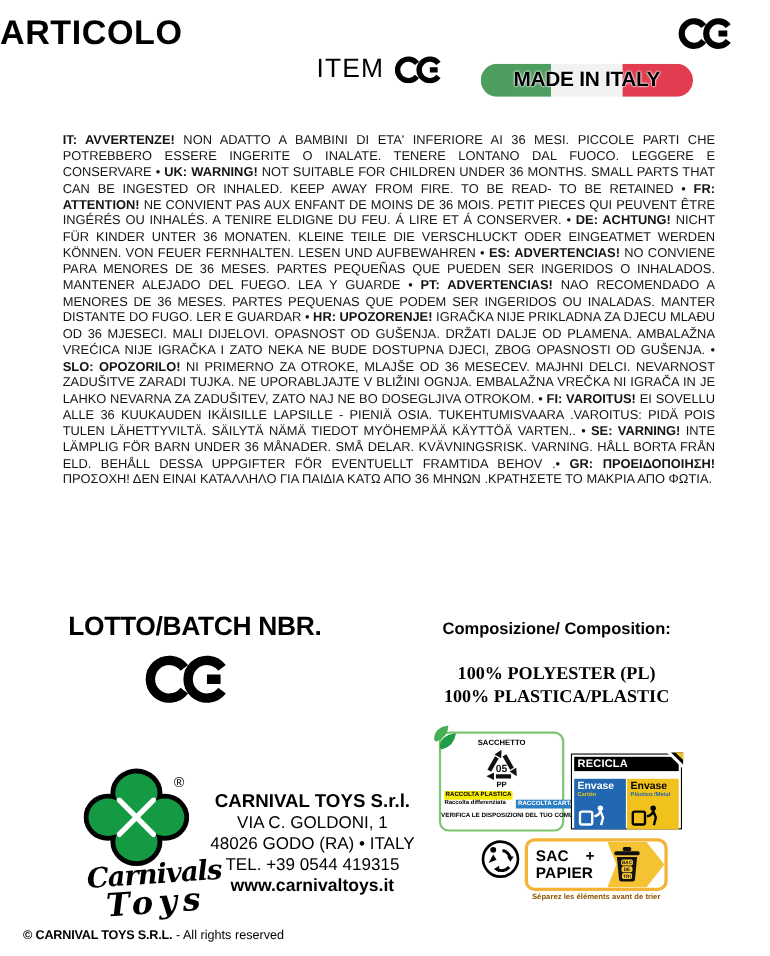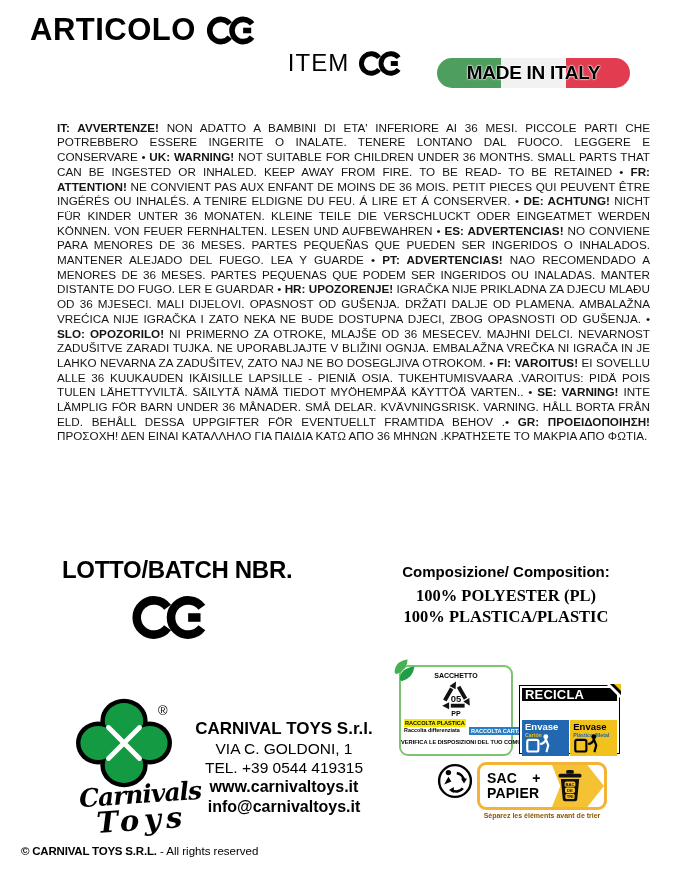--- a/index.html
+++ b/index.html
@@ -1,21 +1,21 @@
 <!DOCTYPE html>
 <html><head>
 <meta charset="utf-8">
 <style>
   html,body { margin:0; padding:0; background:#fff; }
   .page { position:relative; width:700px; height:869px; background:#fff; overflow:hidden;
           font-family:"Liberation Sans",sans-serif; color:#000; }
 
   
   .title-row { position:absolute; top:12px; left:0; width:668px;
-               display:flex; justify-content:flex-start; align-items:center; gap:10px;padding-left:30px; }
+               display:flex; justify-content:space-between; align-items:center; gap:10px; }
   .title { font-size:31px; font-weight:800; letter-spacing:.5px; }
   .subtitle-row { position:absolute; top:49px; left:0; width:700px;
                   display:flex; justify-content:center; align-items:center; gap:9px;
                   transform:translateX(-4px); }
   .subtitle { font-size:24px; font-weight:400; letter-spacing:1px; }
 
   .made-pill { position:absolute; left:437px; top:58px; width:193px; height:30px;
                border-radius:15px; overflow:hidden; display:flex; }
   .made-pill .stripe { flex:1; }
   .st-green { background:#4e9e5f; } .st-white { background:#f2f2f2; } .st-red { background:#e23c50; }
@@ -25,21 +25,21 @@
 
   
   .warnings { position:absolute; left:57px; top:109px; width:593px;
               font-size:11.7px; line-height:14.7px; text-align:justify; color:#141414; }
   .warnings .b { font-weight:700; }
 
   
   .batch-label { position:absolute; left:62px; top:556px; font-size:24px; font-weight:800; letter-spacing:-.3px; }
   .big-ce { position:absolute; left:131px; top:595px; }
   .composition { position:absolute; left:375px; top:563px; width:262px; text-align:center; font-weight:800; }
-  .comp-title { font-size:15px; margin-bottom:5px; }
+  .comp-title { font-size:15px; margin-bottom:21px; }
   .comp-line  { font-size:16.5px; line-height:21px;font-family:Liberation Serif, serif; }
 
   
   .recycle-box { position:absolute; left:399px; top:665px; width:114px; height:91px;
                  border:2.5px solid #7cc470; border-radius:9px; background:#fff;
                  box-sizing:border-box; padding-top:5px; }
   .leaf-wrap { position:absolute; top:-10px; left:-9px; }
   .rb-cols { display:flex; }
   .rb-col { flex:1; display:flex; flex-direction:column; align-items:center; }
   .rb-title { font-size:7px; font-weight:700; }
@@ -48,23 +48,23 @@
   .rb-strip-col { flex:1; }
   .strip-yellow { background:#f6ea00; font-size:5.6px; font-weight:700; padding:1px 1px; white-space:nowrap; }
   .strip-note { font-size:5.4px; font-weight:700; white-space:nowrap; }
   .strip-blue { background:#2a7fc4; color:#fff; font-size:5.6px; font-weight:700; padding:1px 2px;
                 display:inline-block; white-space:nowrap; }
   .rb-footer { font-size:5.7px; font-weight:700; text-align:center; margin-top:2px; white-space:nowrap; }
 
   
   .recicla { position:absolute; left:519px; top:685px; width:101px; height:69px;
              border:1.6px solid #000; background:#fff; box-sizing:border-box; padding:2px; }
-  .recicla-header { background:#000; color:#fff; font-size:13px; font-weight:700;
+  .recicla-header { background:#000; color:#fff; font-size:10px; font-weight:700;
                     height:13px; line-height:13px; padding-left:3px; letter-spacing:.2px; }
-  .recicla-panels { display:flex; gap:1.5px; margin-top:19px; height:36px; }
+  .recicla-panels { display:flex; gap:1.5px; margin-top:7px; height:46px; }
   .panel { flex:1; padding:2px 0 0 3px; position:relative; }
   .panel-blue { background:#2268b0; color:#fff; }
   .panel-yellow { background:#f2c21c; color:#000; }
   .panel-label { font-size:9.5px; font-weight:700; line-height:10px; }
   .panel-sub { font-size:5.2px; font-weight:700; white-space:nowrap; }
   .panel-blue .panel-sub { color:#f2c21c; }
   .panel-yellow .panel-sub { color:#2268b0; }
   .panel .bin-svg { position:absolute; bottom:2px; left:3px; }
   .fold-cut,.fold-mark,.fold-fill { position:absolute; width:0; height:0; }
   .fold-cut  { top:-1.6px; right:-1.6px; border-top:15px solid #fff;    border-left:15px solid transparent; }
@@ -237,23 +237,23 @@
     <span class="reg-mark">®</span>
     <div class="logo-script">
       <div class="l1">Carnivals</div>
       <div class="l2">Toys</div>
     </div>
   </div>
 
   <div class="address">
     <div class="addr-name">CARNIVAL TOYS S.r.l.</div>
     <div class="addr-line">VIA C. GOLDONI, 1</div>
+    <div class="addr-line">48026 GODO (RA) • ITALY</div>
     <div class="addr-line">TEL. +39 0544 419315</div>
     <div class="addr-bold">www.carnivaltoys.it</div>
-    <div class="addr-bold">info@carnivaltoys.it</div>
   </div>
 
   <svg class="triman" width="36" height="36" viewBox="0 0 60 60">
     <circle cx="30" cy="30" r="26.5" fill="none" stroke="#000" stroke-width="4"></circle>
     <circle cx="19" cy="16" r="4.5" fill="#000"></circle>
     <path d="M19 23 L12 36 L24 31 Z" fill="#000"></path>
     <path d="M33 17 A 14 14 0 0 1 45 30" fill="none" stroke="#000" stroke-width="4.5"></path>
     <polygon points="45,34 40,26 50,26" fill="#000"></polygon>
     <path d="M43 42 A 14 14 0 0 1 24 45" fill="none" stroke="#000" stroke-width="4.5"></path>
     <polygon points="20,45 28,40 28,50" fill="#000"></polygon>

